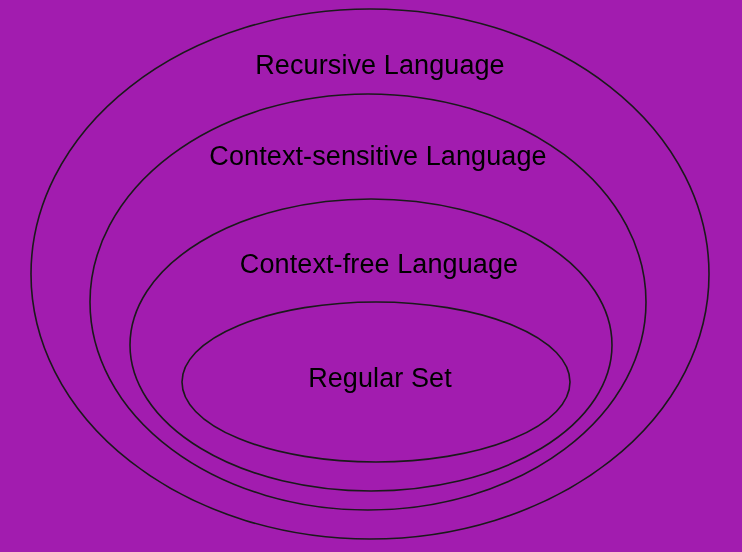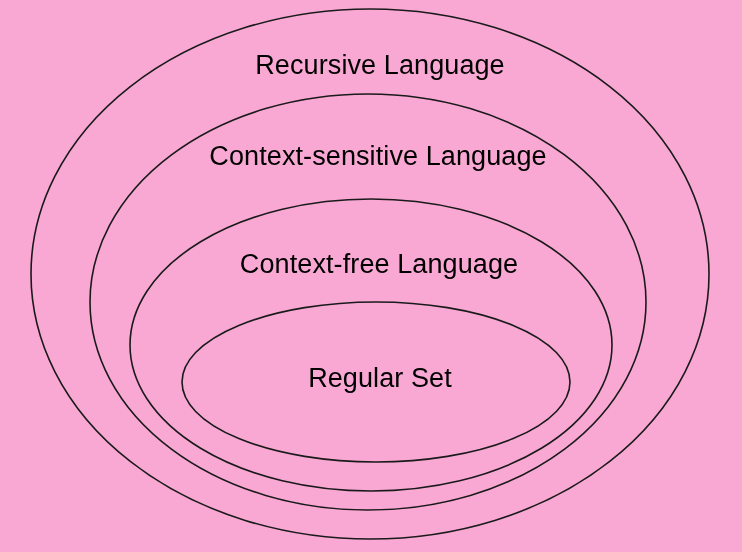--- a/index.html
+++ b/index.html
@@ -8,21 +8,21 @@
     background: #ffffff;
   }
   body {
     font-family: "Liberation Sans", sans-serif;
     -webkit-font-smoothing: antialiased;
   }
   #diagram-canvas {
     position: relative;
     width: 742px;
     height: 552px;
-    background: #f9a8d4;
+    background: #a21caf;
     overflow: hidden;
   }
   #venn-svg {
     position: absolute;
     left: 0;
     top: 0;
     width: 742px;
     height: 552px;
     display: block;
   }

